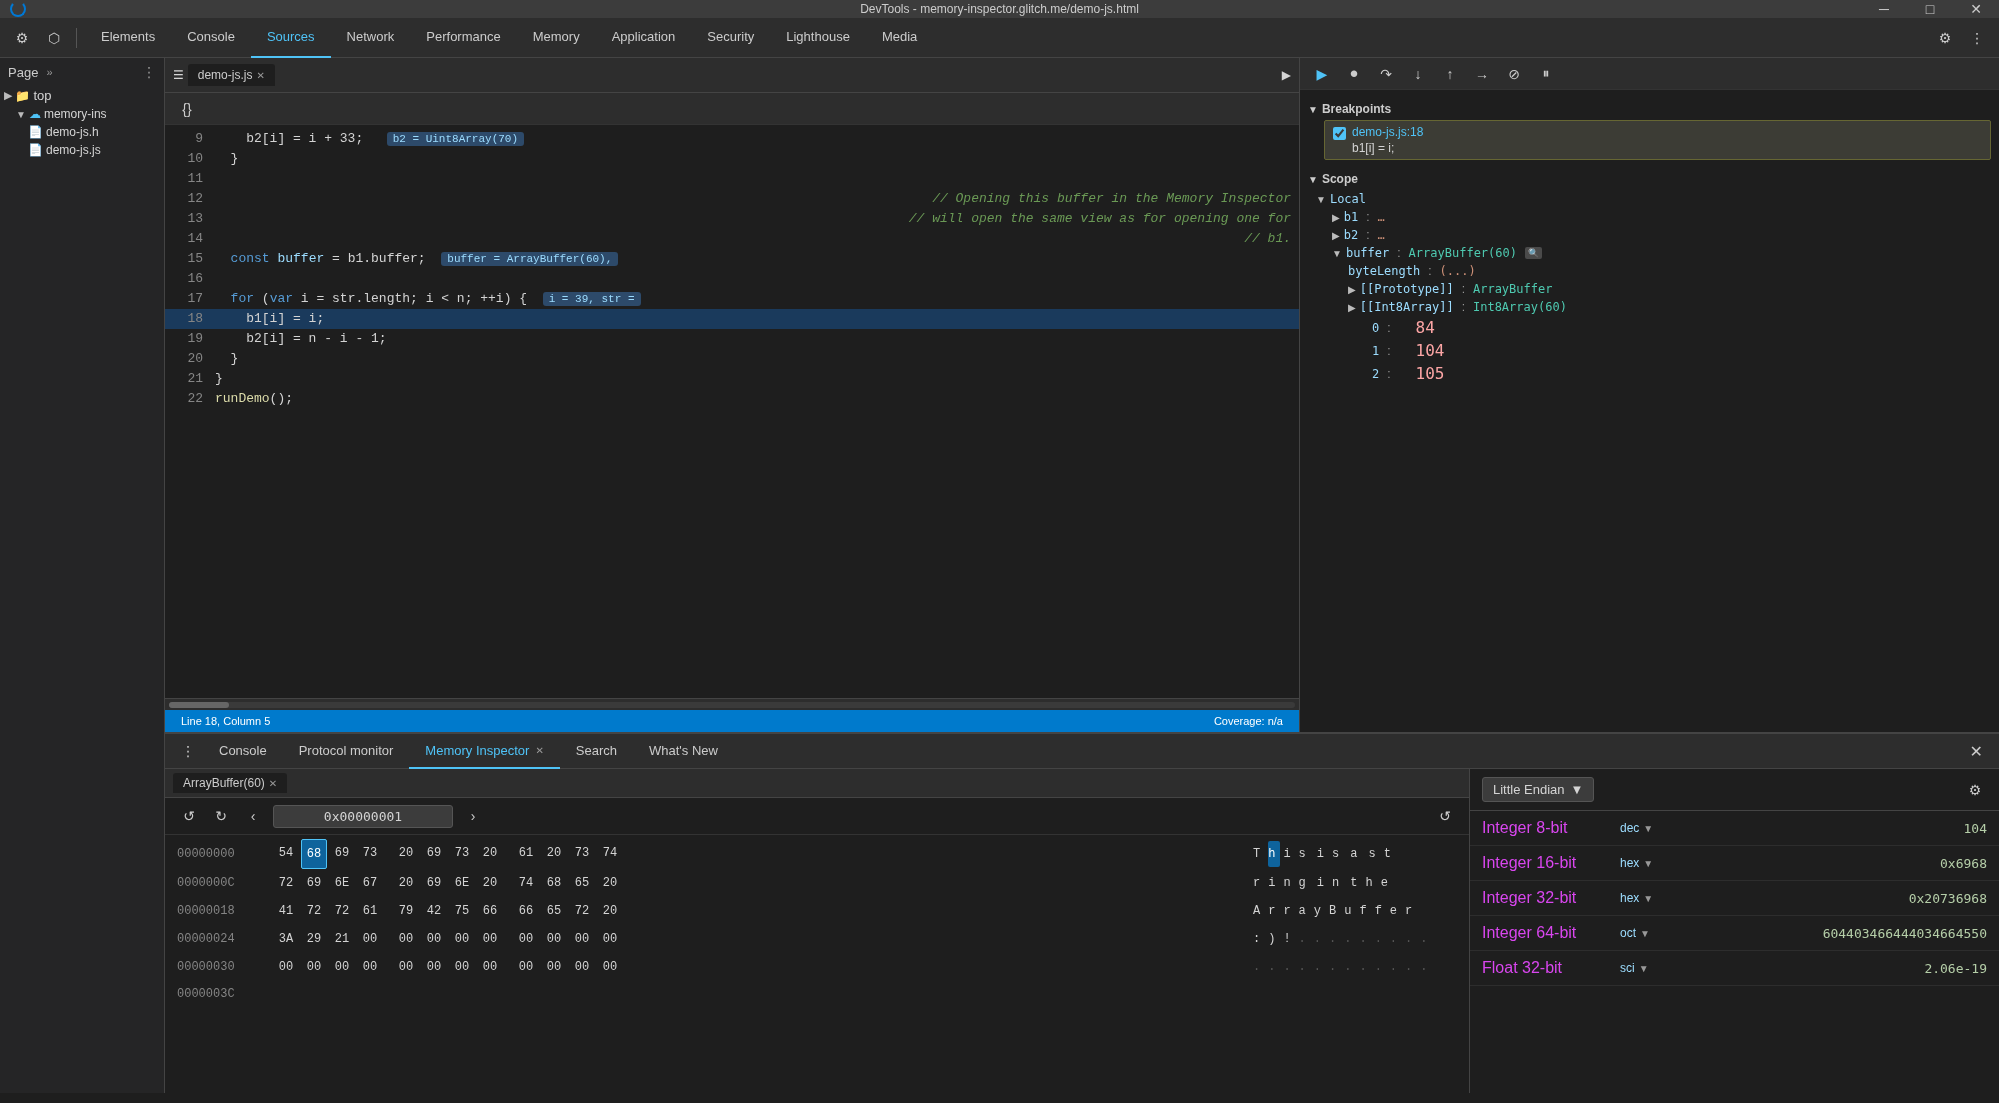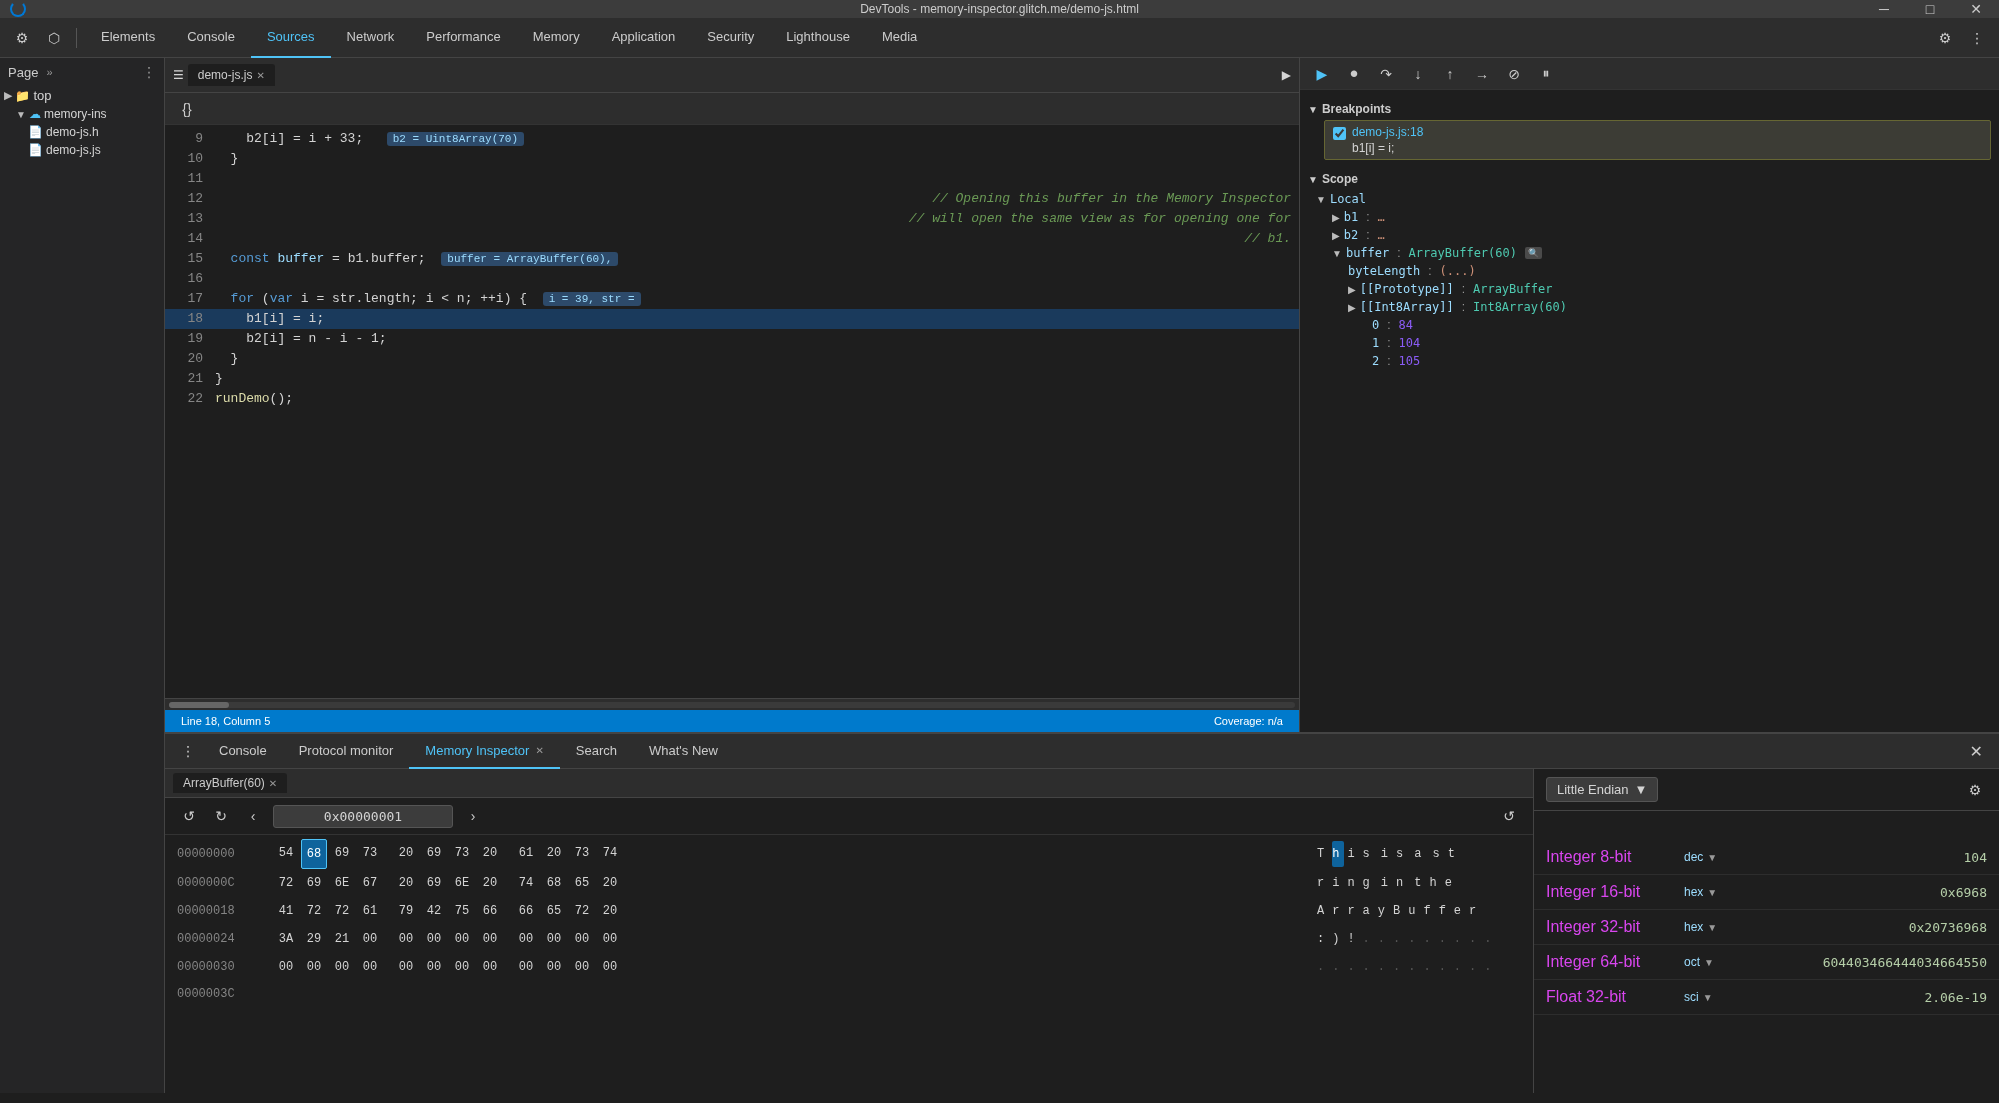--- a/index.html
+++ b/index.html
@@ -255,21 +255,21 @@
       gap: 8px;
     }
     .breakpoint-line { color: #4fc3f7; }
     .breakpoint-code { color: #d4d4d4; margin-top: 2px; }
     .scope-item { padding: 2px 8px; font-size: 12px; cursor: pointer; display: flex; align-items: center; gap: 4px; }
     .scope-indent { margin-left: 16px; }
     .scope-indent2 { margin-left: 32px; }
     .expand-icon { font-size: 10px; color: #bbb; }
     .prop-key { color: #9cdcfe; font-family: monospace; font-size: 12px; }
     .prop-val { color: #ce9178; font-family: monospace; font-size: 12px; }
-    .prop-val-num { color: #8b5cf6; font-family: monospace; font-size: 12px; }
+    .prop-val-num { color: #fca5a5; font-family: monospace; font-size: 16px; margin-left: 17px; }
     .prop-val-type { color: #4ec9b0; font-family: monospace; font-size: 12px; }
     .memory-icon { font-size: 9px; background: #4a4a4a; padding: 1px 3px; border-radius: 2px; cursor: pointer; margin-left: 4px; }
 
     
     #bottom-panel {
       height: 360px;
       display: flex;
       flex-direction: column;
       background: #1e1e1e;
       border-top: 1px solid #444;
@@ -402,27 +402,26 @@
       display: flex;
       gap: 3px;
       padding-left: 16px;
     }
     .ascii-char { cursor: pointer; }
     .ascii-char.selected { background: #0e639c; color: white; border-radius: 2px; }
     .ascii-char.dot { color: #555; }
 
     
     #data-inspector {
-      width: 466px;
+      width: 530px;
       border-left: 1px solid #444;
       background: #1e1e1e;
       display: flex;
       flex-direction: column;
       overflow: hidden;
-      gap: 29px;
     }
     #di-header {
       display: flex;
       align-items: center;
       padding: 8px 12px;
       border-bottom: 1px solid #444;
       gap: 8px;
     }
     #endian-select {
       display: flex;

